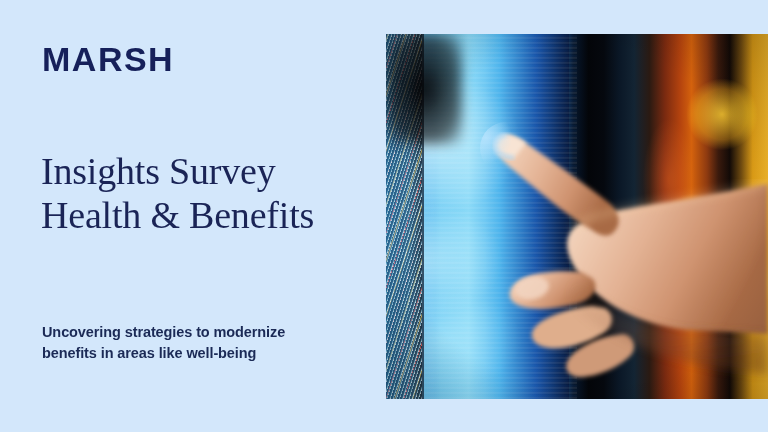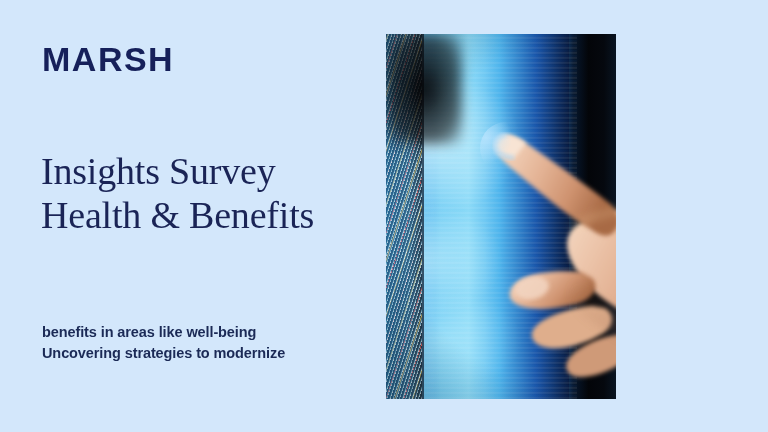--- a/index.html
+++ b/index.html
@@ -1,21 +1,21 @@
 <!DOCTYPE html>
 <html><head>
 <meta charset="utf-8">
 <style>
   html,body{margin:0;padding:0;}
   body{
     width:768px;height:432px;overflow:hidden;
     font-family:"Liberation Sans",sans-serif;
     background:#d3e7fb;
   }
-  .slide{position:relative;width:616px;height:432px;background:#d3e7fb;overflow:hidden;}
+  .slide{position:relative;width:768px;height:432px;background:#d3e7fb;overflow:hidden;}
 
   
   .left-col{position:absolute;left:0;top:0;width:386px;height:432px;}
 
   .logo{
     position:absolute;left:42px;top:42px;
     color:#16205a;
     font-family:"Liberation Sans",sans-serif;
     font-size:34px;font-weight:700;
     letter-spacing:1.5px;
@@ -198,22 +198,22 @@
     <div class="logo">
       <span>MARSH</span>
     </div>
 
     <div class="title">
       <span class="line">Insights Survey</span>
       <span class="line">Health &amp; Benefits</span>
     </div>
 
     <div class="subtitle">
+      <span class="line">Uncovering strategies to modernize</span>
       <span class="line">benefits in areas like well-being</span>
-      <span class="line">Uncovering strategies to modernize</span>
     </div>
 
   </div>
 
   <div class="photo">
     <div class="layer bands"></div>
     <div class="layer screen"></div>
     <div class="layer streak-wash"></div>
     <div class="layer scanlines"></div>
     <div class="layer dark-band"></div>

